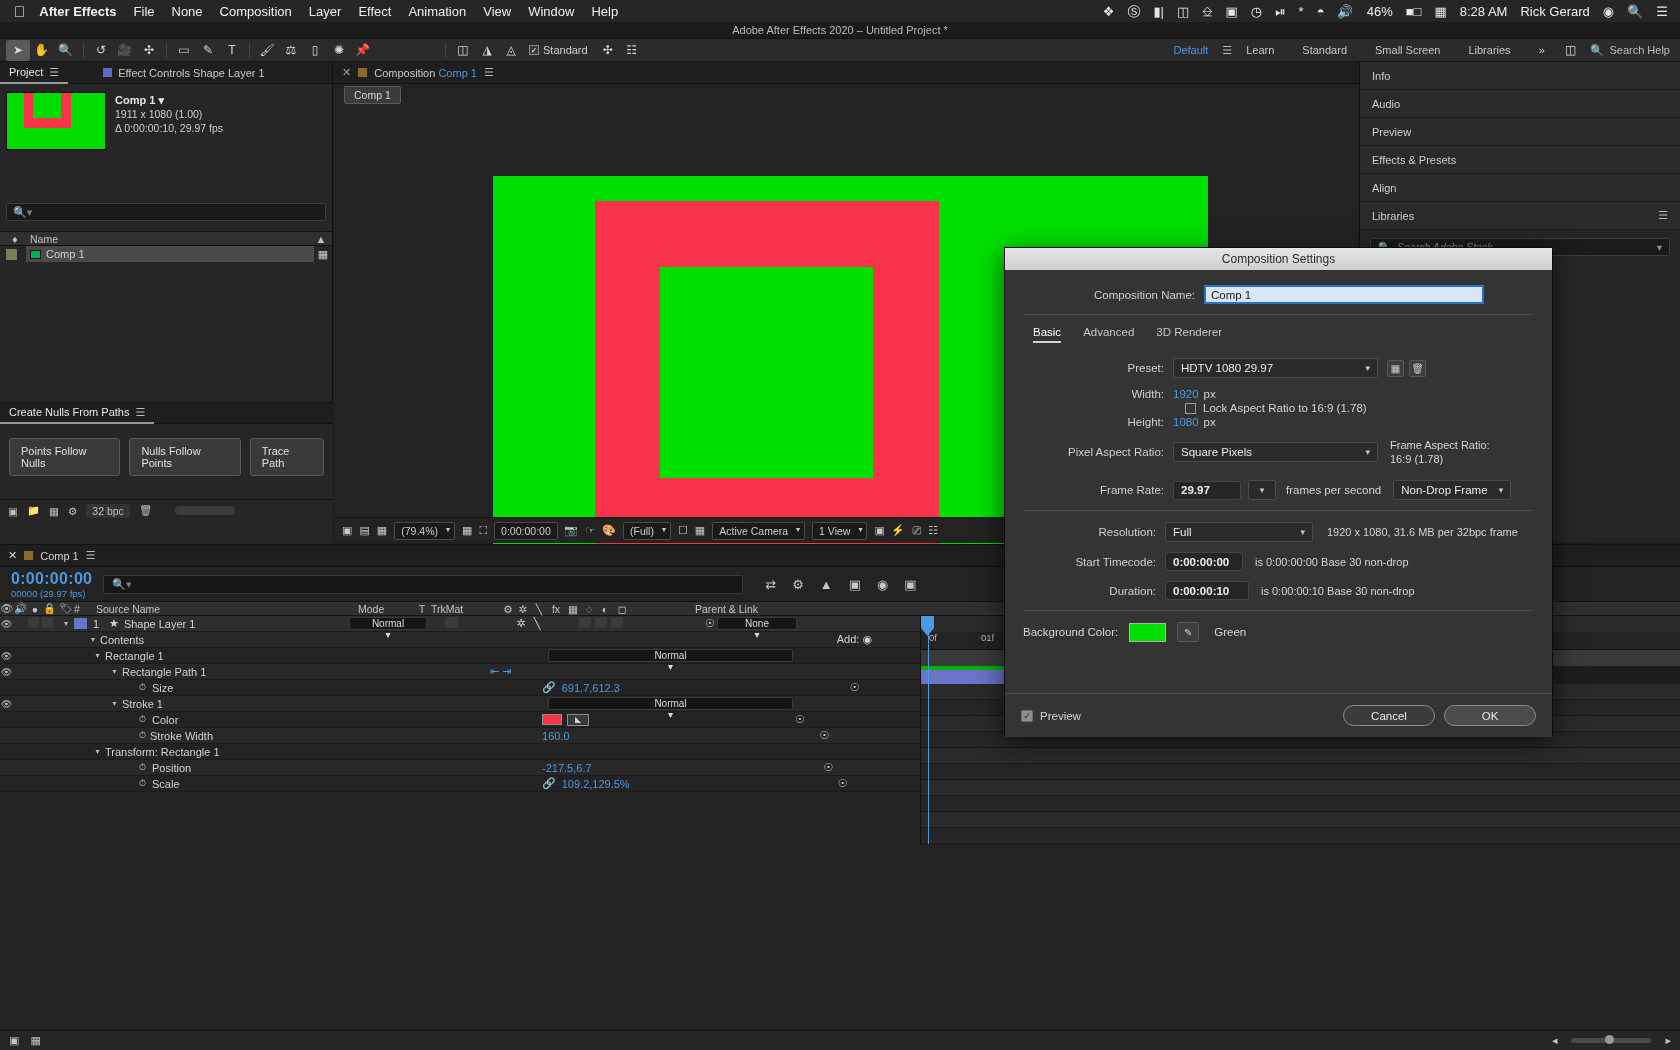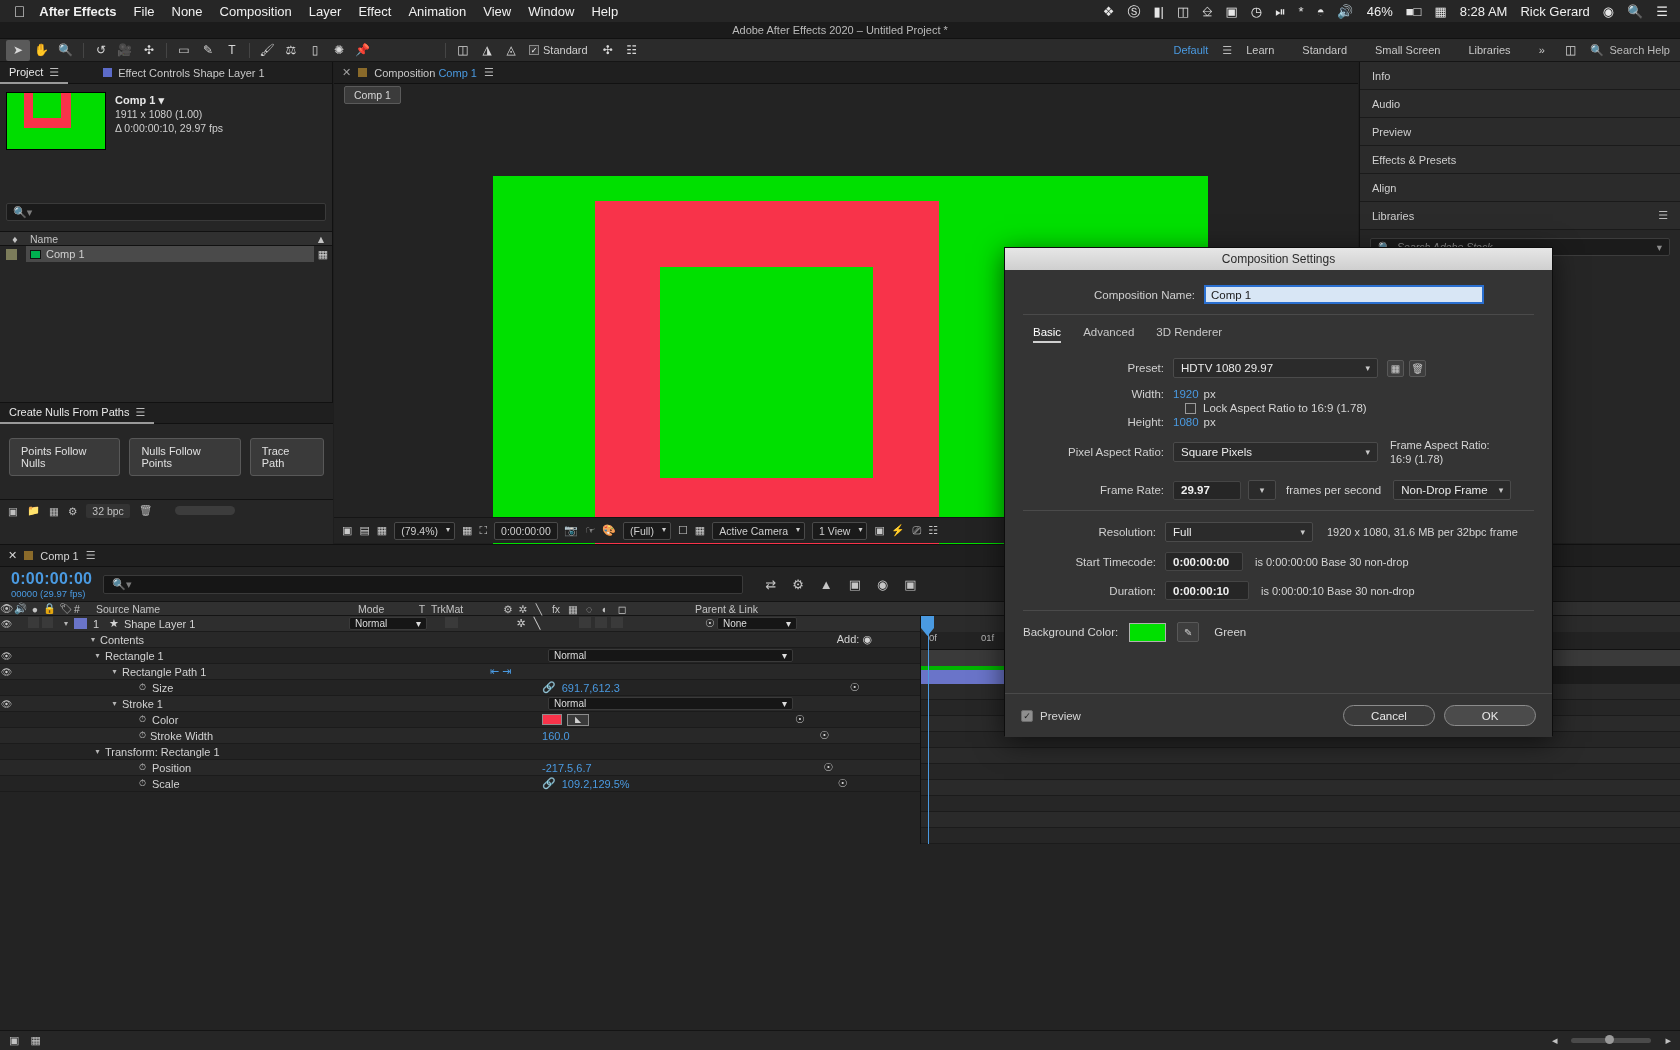--- a/index.html
+++ b/index.html
@@ -126,21 +126,21 @@
   .trow { height:16px; display:flex; align-items:center; font-size:11px; color:#d2d2d2;
     border-bottom:1px solid #1b1b1b; }
   .trow.alt { background:#282828; }
   .trow.lay { background:#2e2e2e; }
   .eye { width:13px; text-align:center; color:#cfcfcf; font-size:9px;}
   .lbl { display:flex; align-items:center; gap:5px; }
   .chev { font-size:8px; color:#b5b5b5;}
   .stopw { font-size:9px; color:#c7c7c7;}
   .valnum { color:#4a9ae1; }
   .ddsm { background:#161616; border:1px solid #3a3a3a; border-radius:2px; height:13px;
-    display:flex; align-items:center; justify-content:space-between; padding:0 5px; font-size:10px; color:#ddd;}
+    display:flex; align-items:center; justify-content:space-between; padding:0 5px; font-size:10px; color:#ddd;flex-direction:column;}
   .swred { width:20px; height:11px; background:#f8334a; border:1px solid #8d8d8d;}
   #ruler { height:34px; background:#232323; position:relative; border-bottom:1px solid #111;}
   #ruler .tk { position:absolute; top:16px; font-size:9.5px; color:#b6b6b6;}
   #tlfooter { position:absolute; bottom:0; left:0; width:1680px; height:20px; background:#262626;
     border-top:1px solid #141414; display:flex; align-items:center; gap:11px; padding:0 9px; font-size:11px; color:#c2c2c2;}
 
   
   #dlg { position:absolute; left:1004px; top:247px; width:549px; height:489px;
     background:#343434; border:1px solid #0d0d0d; box-shadow:0 6px 26px rgba(0,0,0,.6);}
   #dlgtitle { height:22px; background:linear-gradient(#e6e6e6,#cfcfcf); color:#2b2b2b;

